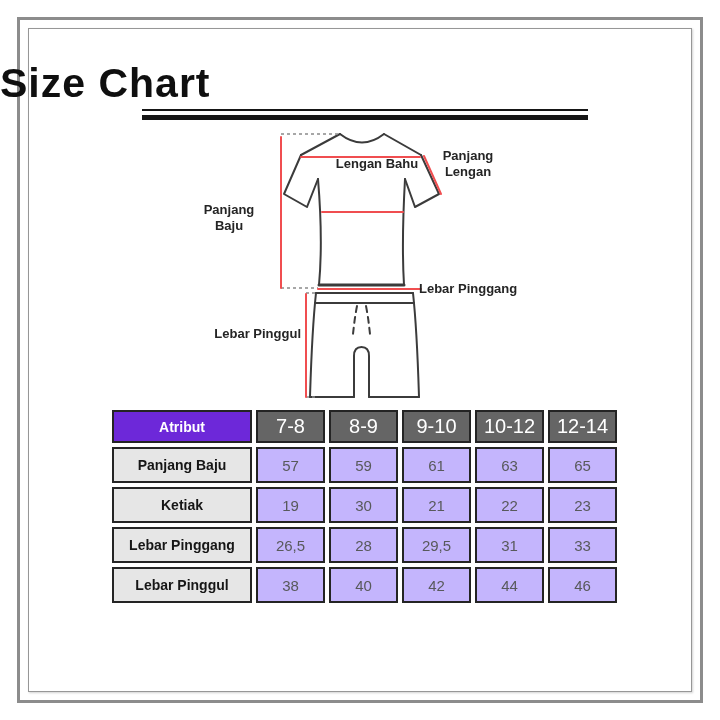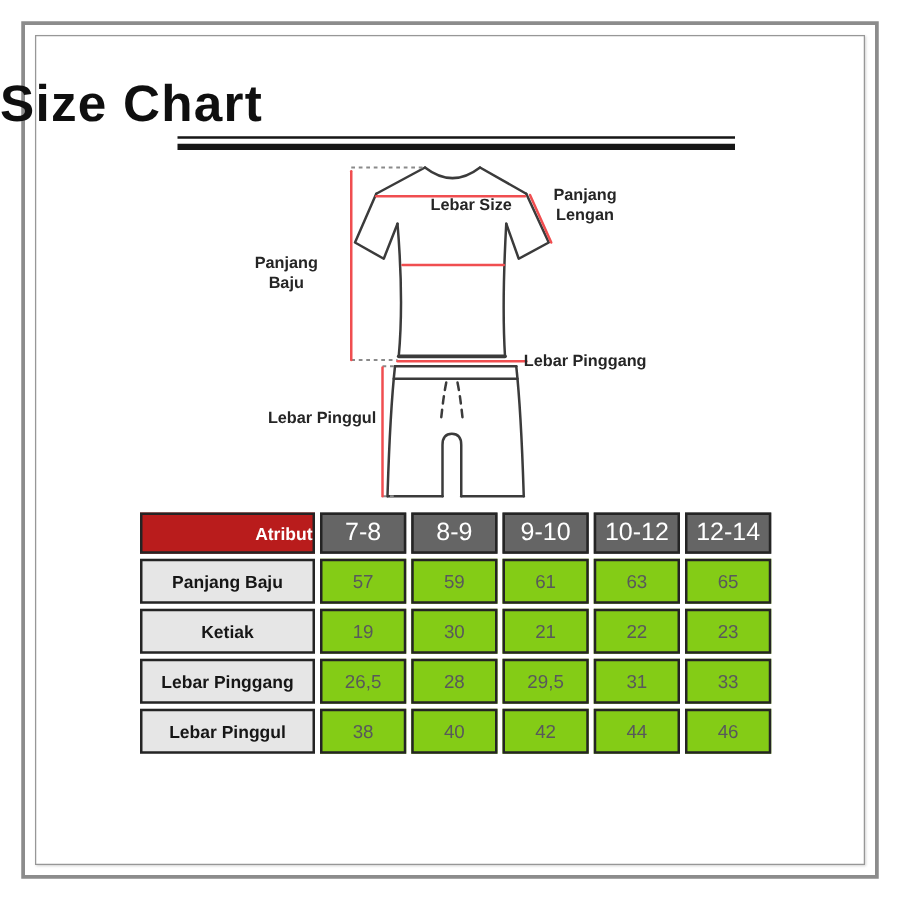--- a/index.html
+++ b/index.html
@@ -74,40 +74,39 @@
   .size-table td, .size-table th {
     border: 2px solid #242424;
     text-align: center;
     vertical-align: middle;
   }
   .size-table col.attr-col { width: 140px; }
   .size-table col.size-col { width: 69px; }
   .size-table tr { height: 36px; }
   .size-table tr.head-row { height: 33px; }
   th.attr-head {
-    background: #b91c1c;
+    background: #6d28d9;
     color: #ffffff;
     font-size: 14px;
     font-weight: bold;
-    text-align: right;
   }
   th.size-head {
     background: #656565;
     color: #ffffff;
     font-size: 20px;
     font-weight: normal;
   }
   td.attr-cell {
     background: #e6e6e6;
     color: #161616;
     font-size: 14px;
     font-weight: bold;
   }
   td.val-cell {
-    background: #84cc16;
+    background: #c4b5fd;
     color: #58595b;
     font-size: 15px;
   }
 
   .footnote {
     position: absolute;
     left: 110px; top: 650px;
     font-size: 13px;
     color: #3d3d3d;
   }
@@ -156,21 +155,21 @@
       <g fill="none" stroke="#f04e50" stroke-width="2" stroke-linecap="round">
         <path d="M 281 137 L 281 288"></path>
         <path d="M 301 157 L 420 157"></path>
         <path d="M 424 156 L 441 194"></path>
         <path d="M 322 212 L 403 212"></path>
         <path d="M 318 289 L 421 289"></path>
         <path d="M 306 294 L 306 397"></path>
       </g>
     </svg>
 
-    <div class="dlabel center" style="left:154px; top:34px; width:86px;">Lebar Size</div>
+    <div class="dlabel center" style="left:154px; top:34px; width:86px;">Lengan Bahu</div>
 
     <div class="dlabel center" style="left:252px; top:26px; width:72px;">
       <div>Panjang</div>
       <div>Lengan</div>
     </div>
 
     <div class="dlabel center" style="left:8px; top:80px; width:82px;">Panjang Baju</div>
 
     <div class="dlabel" style="left:239px; top:159px; width:110px;">Lebar Pinggang</div>
 

